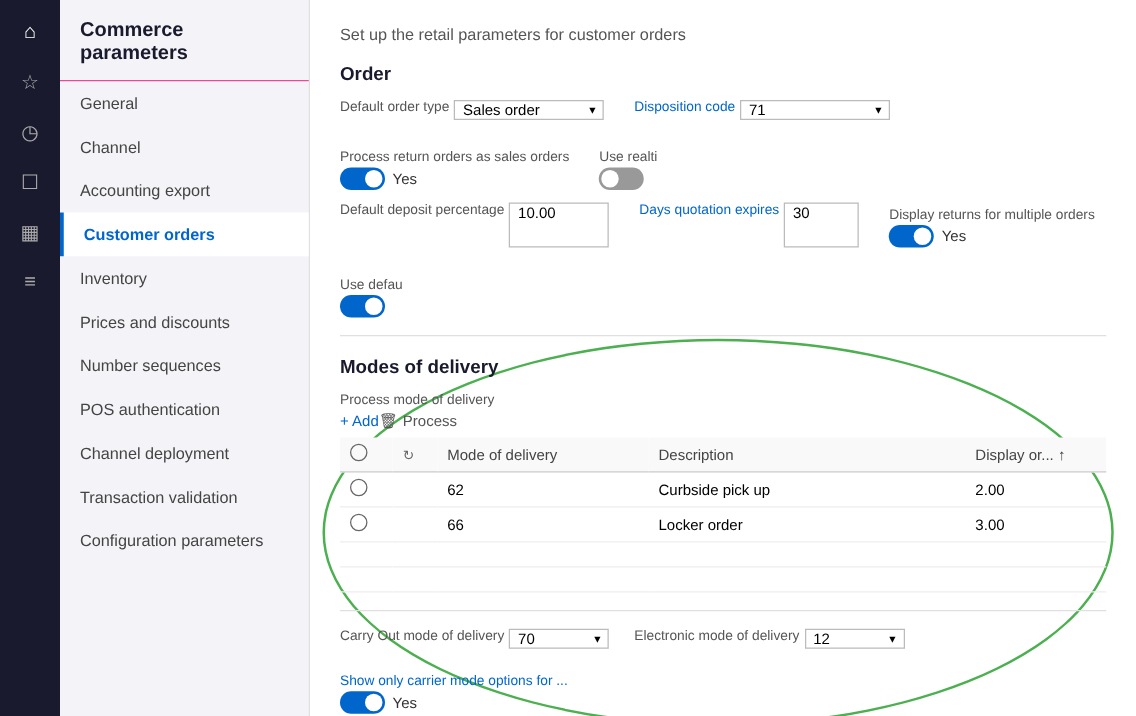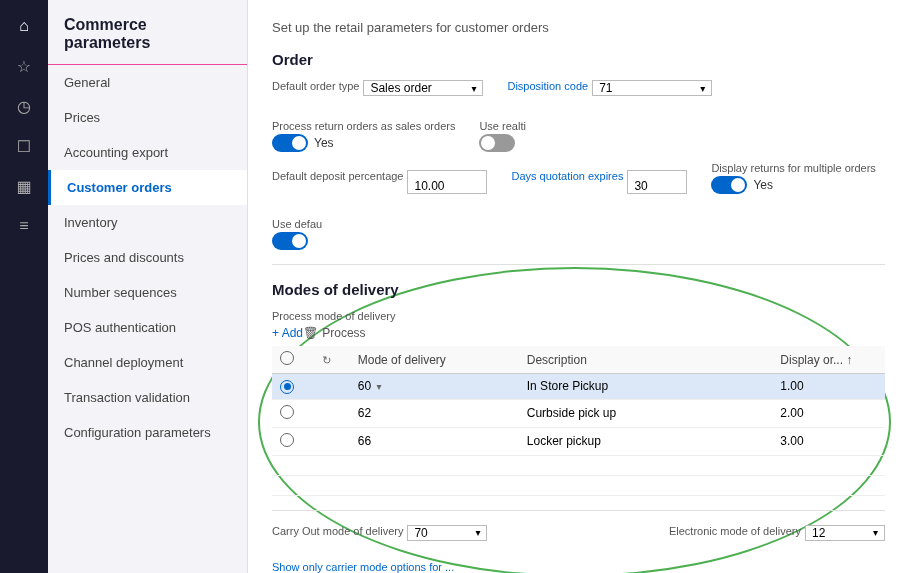--- a/index.html
+++ b/index.html
@@ -101,28 +101,28 @@
       background: #fff;
       padding: 0 6px;
       font-size: 12px;
       display: flex;
       align-items: center;
       justify-content: space-between;
       cursor: pointer;
       min-width: 120px;
     }
     .form-input {
-      height: 24px;
+      height: 36px;
       border: 1px solid #bbb;
       background: #fff;
       padding: 0 6px;
       font-size: 12px;
       min-width: 80px;
       display: flex;
-      align-items: flex-end;
+      align-items: flex-start;
     }
     .toggle-row {
       display: flex;
       flex-direction: column;
       gap: 2px;
     }
     .toggle-group {
       display: flex;
       align-items: center;
       gap: 6px;
@@ -234,21 +234,20 @@
     .refresh-icon { font-size: 11px; color: #666; cursor: pointer; }
     .chevron-down { font-size: 10px; color: #666; margin-left: 2px; }
 
     
     .bottom-form {
       margin-top: 12px;
       display: flex;
       gap: 20px;
       align-items: flex-end;
       flex-wrap: wrap;
-      justify-content: space-between;
     }
 
     
     .divider {
       border: none;
       border-top: 1px solid #e0e0e0;
       margin: 14px 0;
     }
 
     .col-check { width: 24px; }
@@ -265,21 +264,21 @@
   <div class="nav-icon">☆</div>
   <div class="nav-icon">◷</div>
   <div class="nav-icon">☐</div>
   <div class="nav-icon">▦</div>
   <div class="nav-icon">≡</div>
 </div>
 
 <div class="sidebar">
   <div class="sidebar-title">Commerce parameters</div>
   <div class="sidebar-item">General</div>
-  <div class="sidebar-item">Prices</div>
+  <div class="sidebar-item">Channel</div>
   <div class="sidebar-item">Accounting export</div>
   <div class="sidebar-item active">Customer orders</div>
   <div class="sidebar-item">Inventory</div>
   <div class="sidebar-item">Prices and discounts</div>
   <div class="sidebar-item">Number sequences</div>
   <div class="sidebar-item">POS authentication</div>
   <div class="sidebar-item">Channel deployment</div>
   <div class="sidebar-item">Transaction validation</div>
   <div class="sidebar-item">Configuration parameters</div>
 </div>
@@ -383,50 +382,38 @@
             <th class="col-refresh">
               <span class="refresh-icon">↻</span>
             </th>
             <th class="col-mode">Mode of delivery</th>
             <th class="col-desc">Description</th>
             <th class="col-display">Display or... ↑</th>
           </tr>
         </thead>
         <tbody>
 
-          <tr class="selected">
-            <td>
-              <div class="radio-circle filled"></div>
-            </td>
-            <td></td>
-            <td>
-              <span>60</span>
-              <span class="chevron-down">▾</span>
-            </td>
-            <td>In Store Pickup</td>
-            <td>1.00</td>
-          </tr>
 
           <tr>
             <td>
               <div class="radio-circle"></div>
             </td>
             <td></td>
             <td>62</td>
             <td>Curbside pick up</td>
             <td>2.00</td>
           </tr>
 
           <tr>
             <td>
               <div class="radio-circle"></div>
             </td>
             <td></td>
             <td>66</td>
-            <td>Locker pickup</td>
+            <td>Locker order</td>
             <td>3.00</td>
           </tr>
 
           <tr>
               <td colspan="5" style="height:20px;"></td>
             </tr>
           <tr>
               <td colspan="5" style="height:20px;"></td>
             </tr>
         </tbody>

